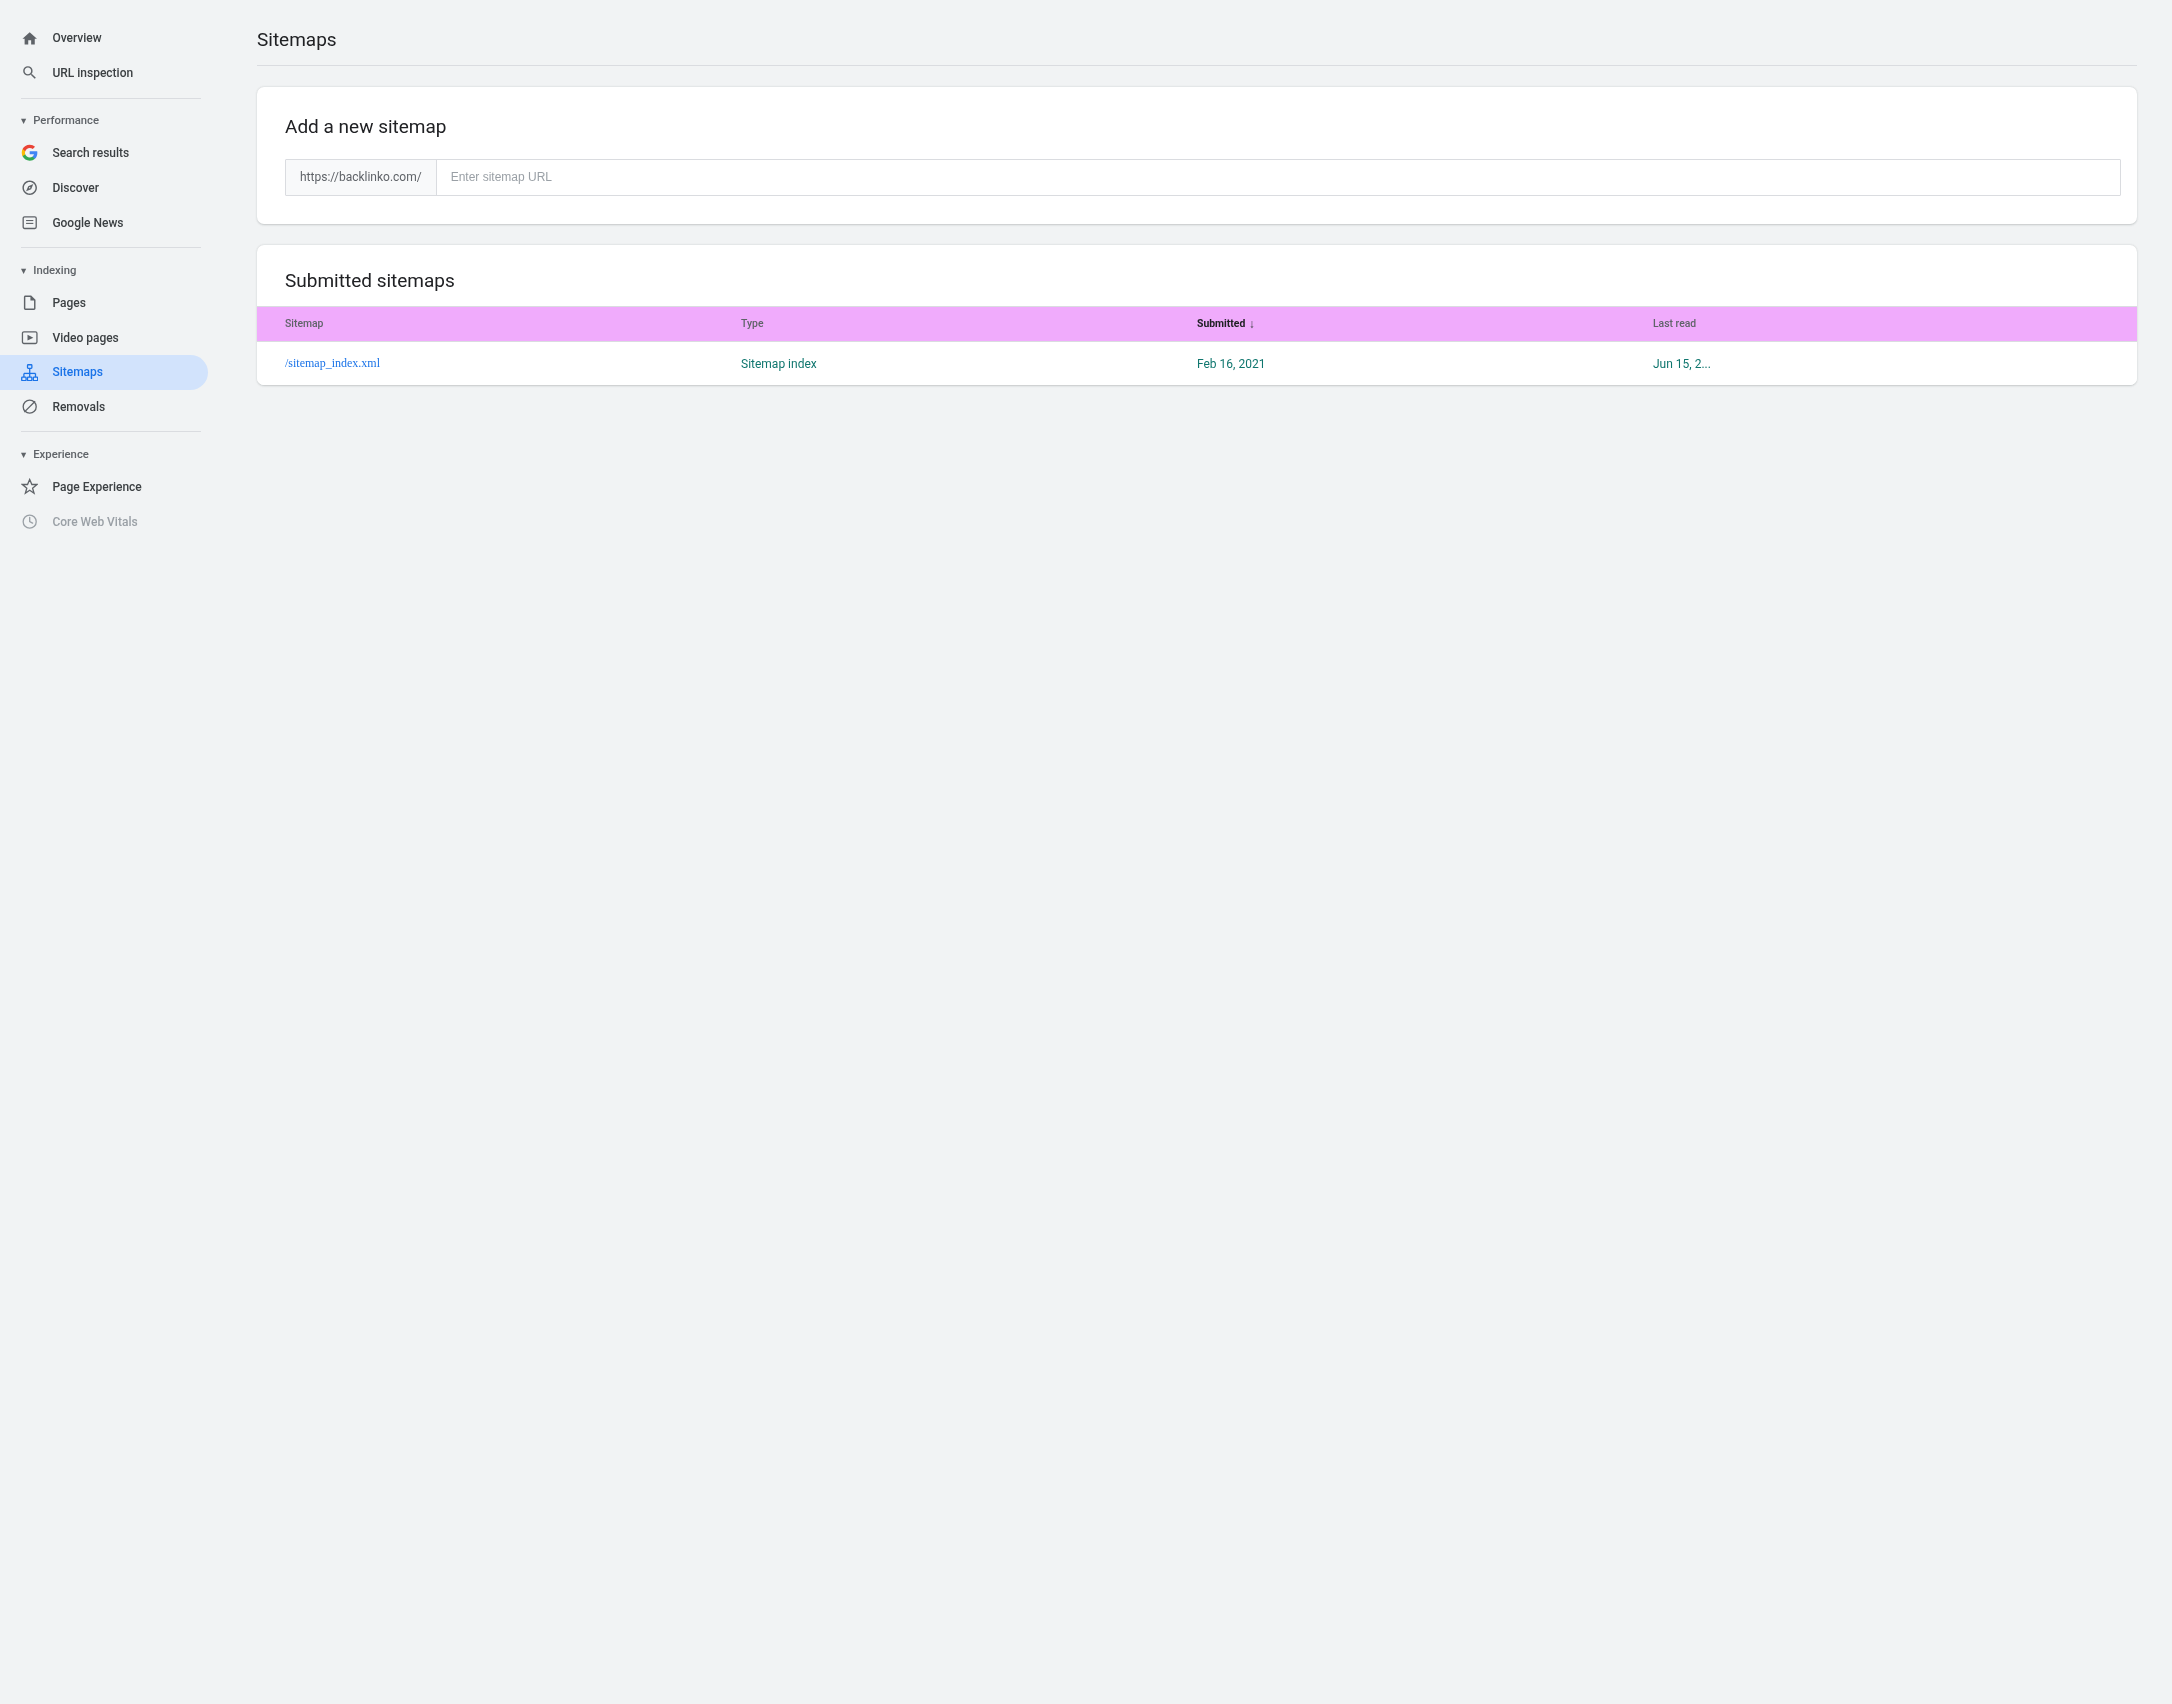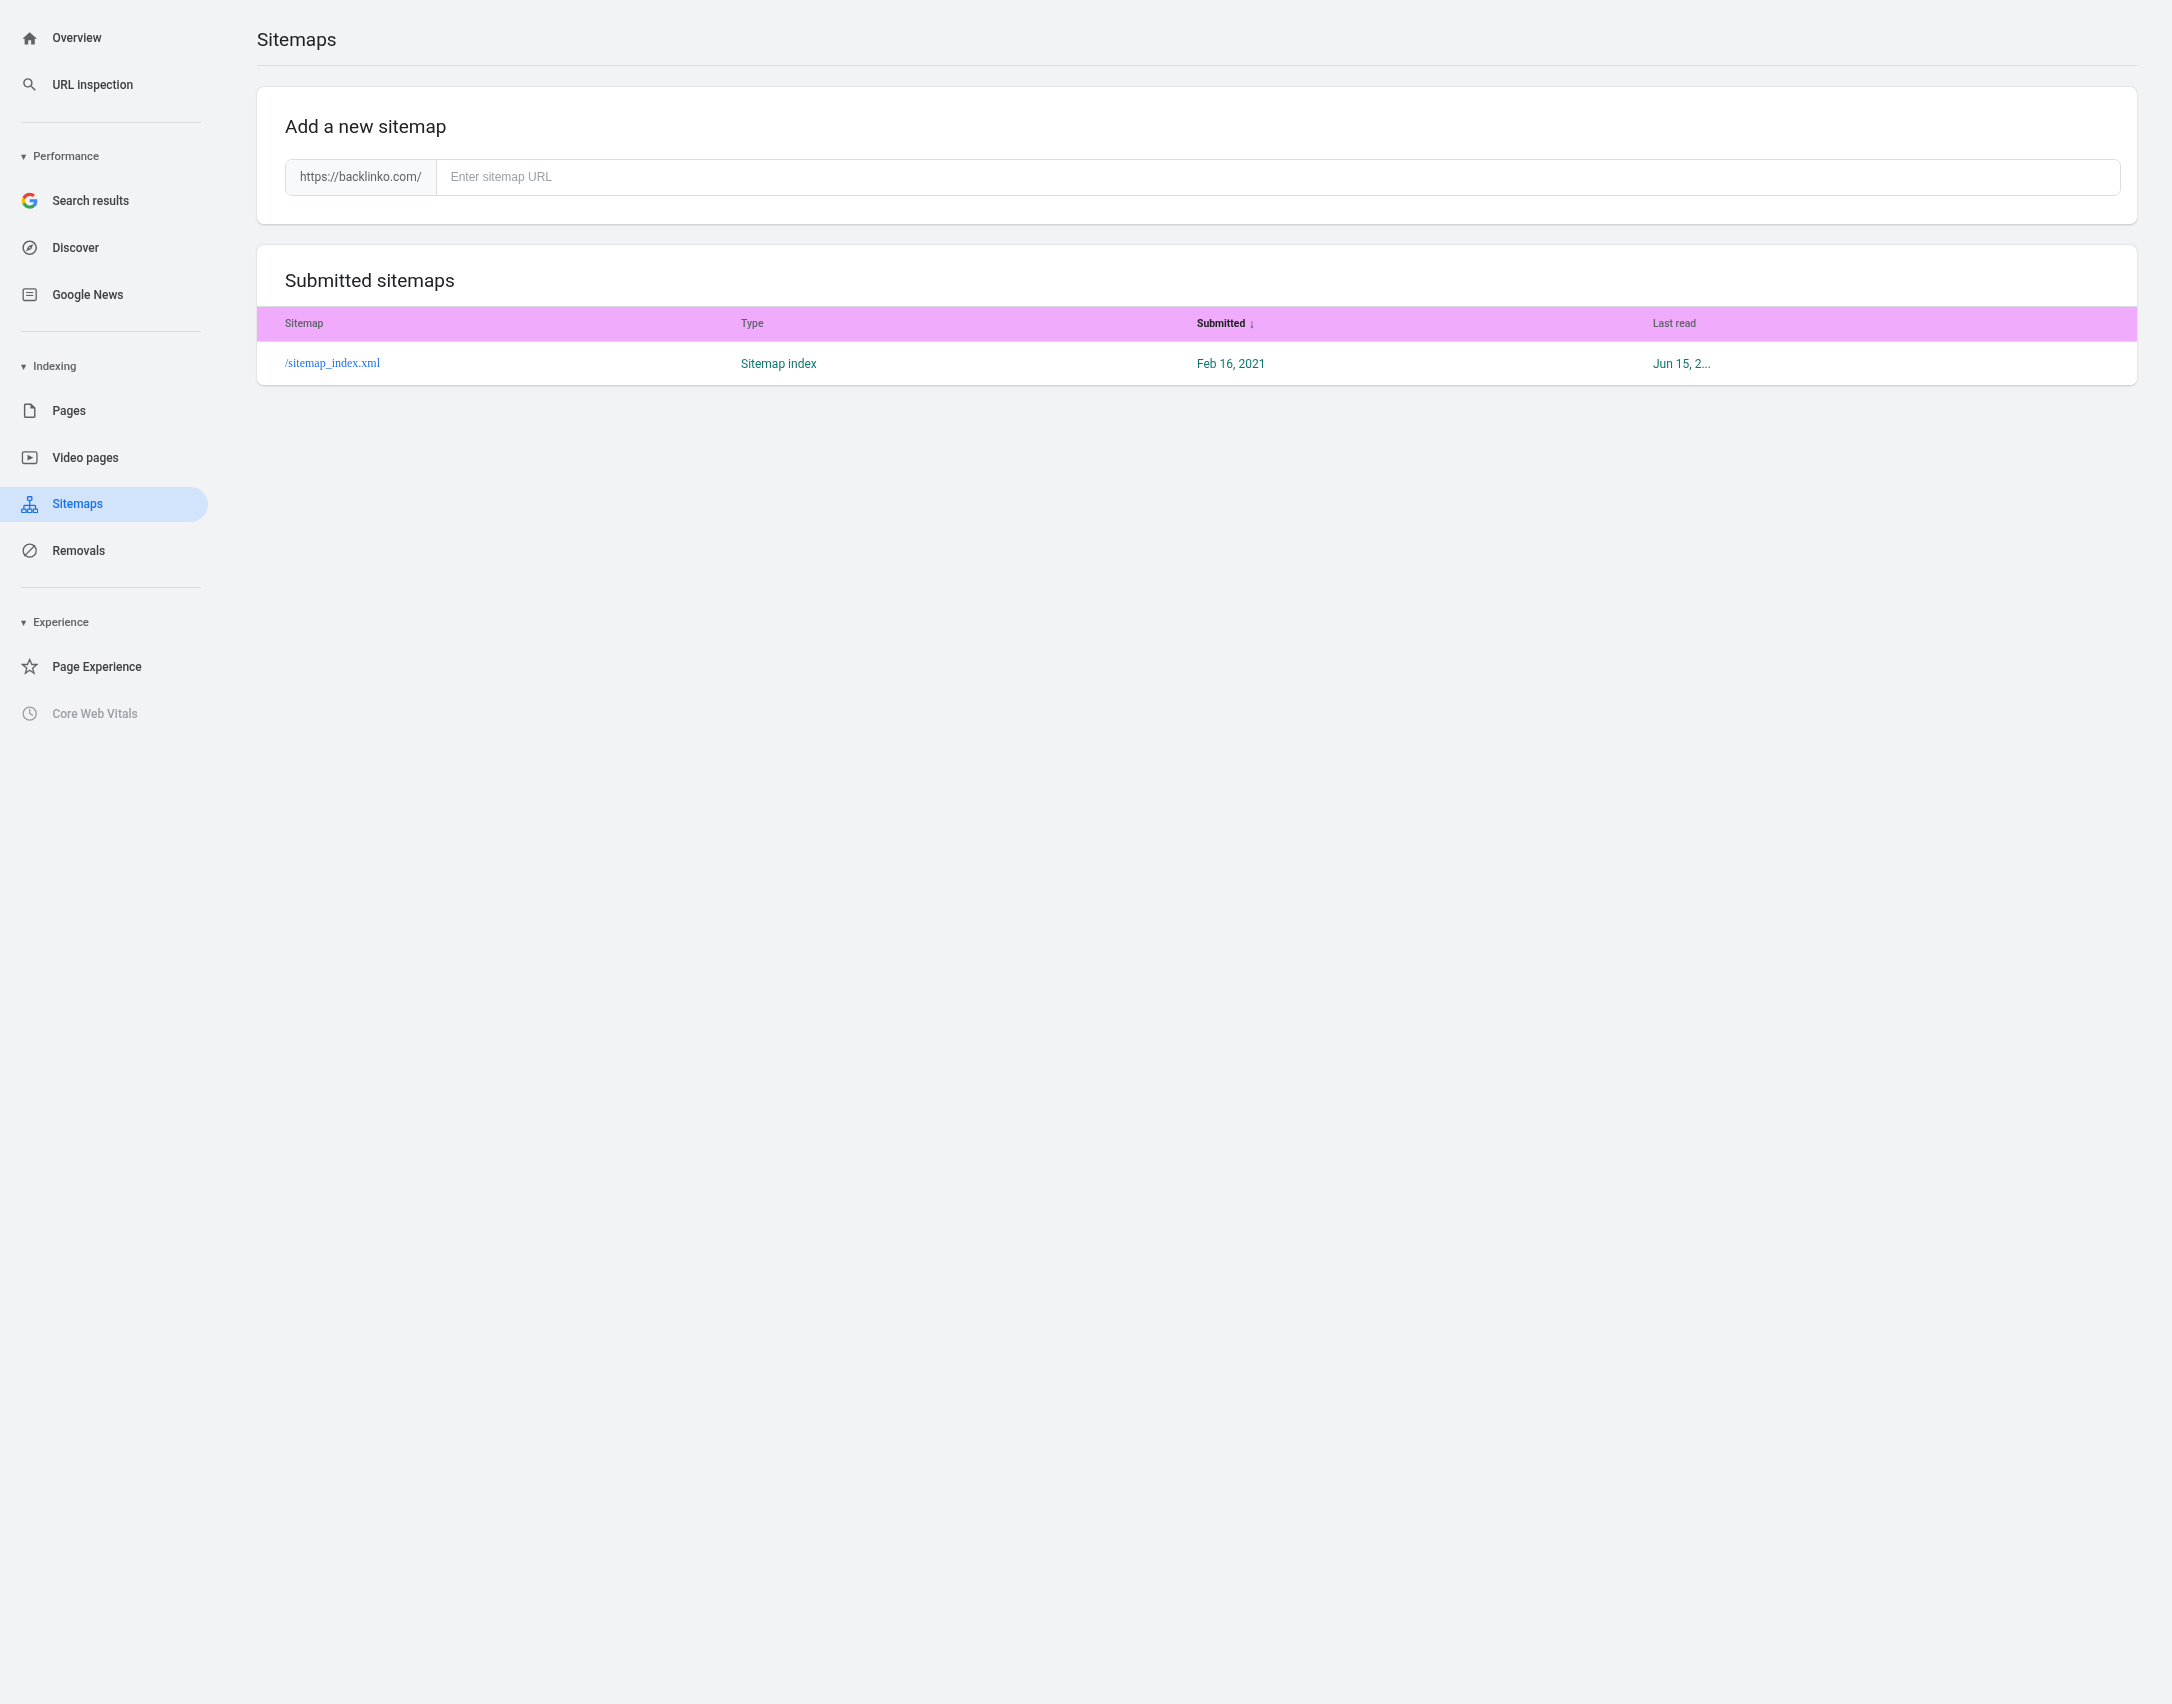--- a/index.html
+++ b/index.html
@@ -14,21 +14,20 @@
     }
 
     
     .sidebar {
       width: 222px;
       min-width: 222px;
       background: #f1f3f4;
       padding: 21px 0;
       display: flex;
       flex-direction: column;
-      gap: 12px;
     }
 
     .sidebar-item {
       display: flex;
       align-items: center;
       gap: 14px;
       padding: 8.7px 21px;
       cursor: pointer;
       border-radius: 0 21px 21px 0;
       margin-right: 14px;
@@ -129,21 +128,21 @@
       font-size: 19px;
       font-weight: 400;
       color: #202124;
       margin-bottom: 21px;
     }
 
     .sitemap-input-row {
       display: flex;
       align-items: center;
       border: 0.9px solid #dadce0;
-      border-radius: 7px;
+      border-radius: 1px;
       overflow: hidden;
     }
 
     .sitemap-base-url {
       padding: 10.4px 14px;
       background: #f8f9fa;
       color: #5f6368;
       font-size: 12px;
       border-right: 0.9px solid #dadce0;
       white-space: nowrap;

